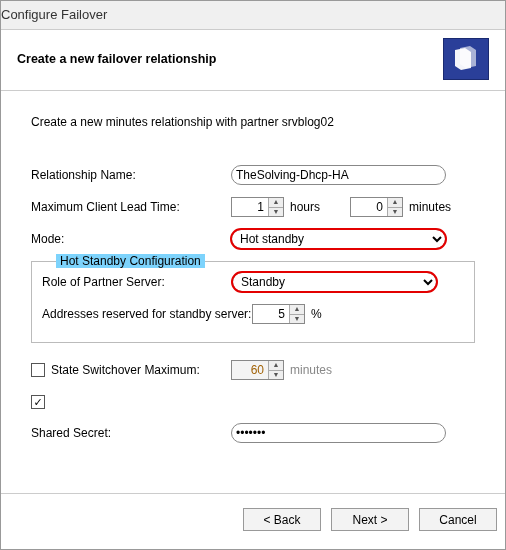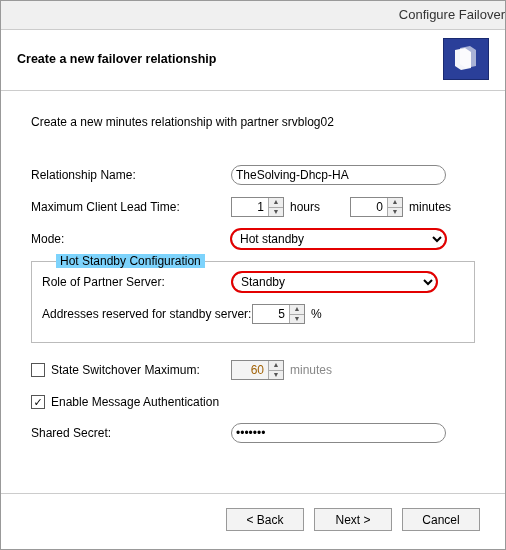--- a/index.html
+++ b/index.html
@@ -5,21 +5,21 @@
   html,body{margin:0;padding:0;}
   body{
     width:506px;height:550px;
     background:#fff;
     font-family:"Segoe UI",Tahoma,sans-serif;
     font-size:12px;color:#000;
     box-sizing:border-box;
     border:1px solid #999;
   }
   .titlebar{
-    height:28px;line-height:28px;text-align:right;
+    height:28px;line-height:28px;text-align:left;
     background:#f0f0f0;border-bottom:1px solid #ccc;
     font-size:13px;color:#333;
   }
   .header{
     display:flex;justify-content:space-between;align-items:center;
     padding:8px 16px 10px 16px;
     border-bottom:1px solid #ccc;
     background:#fff;
   }
   .header-title{font-weight:bold;font-size:12.5px;}
@@ -79,21 +79,21 @@
   .checkbox-row{display:flex;align-items:center;gap:6px;margin:6px 0;}
   .checkbox-row .box{
     width:12px;height:12px;border:1px solid #555;background:#fff;
     display:inline-flex;align-items:center;justify-content:center;
     font-size:10px;line-height:10px;
   }
   .checkbox-row .box.checked::after{content:"✓";font-size:11px;line-height:11px;}
   .buttons{
     position:absolute;bottom:18px;left:0;right:0;
     border-top:1px solid #ccc;padding-top:14px;
-    display:flex;justify-content:flex-end;gap:10px;padding-right:25px;
+    display:flex;justify-content:flex-end;gap:10px;padding-right:8px;
   }
   button{
     font-family:inherit;font-size:12px;
     width:78px;height:23px;
     background:#f3f3f3;border:1px solid #999;color:#000;
   }
   .wrapper{position:relative;width:504px;height:548px;}
 </style>
 </head>
 <body>
@@ -195,21 +195,20 @@
               <div>▲</div>
               <div>▼</div>
             </span>
       </span>
       <span class="unit">minutes</span>
     </div>
   </div>
 
   <div class="checkbox-row" style="margin:10px 0 14px 0;">
     <span class="box checked"></span>
-    <span>Enable Message Authentication</span>
   </div>
 
   <div class="row">
     <div class="label">Shared Secret:</div>
     <div class="control">
       <input type="text" class="wide" value="•••••••" style="">
     </div>
   </div>
 
 </div>

